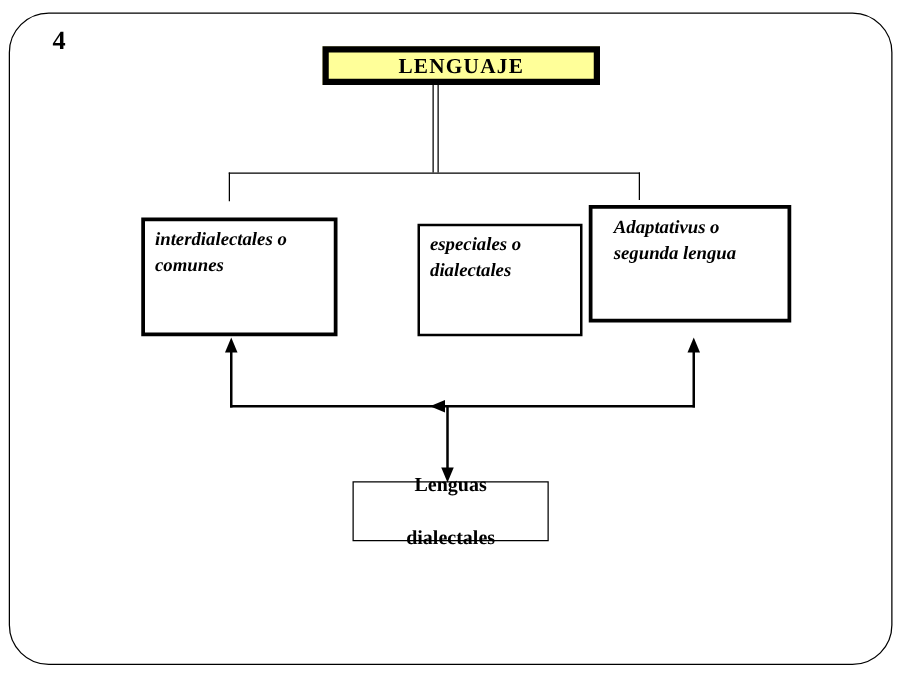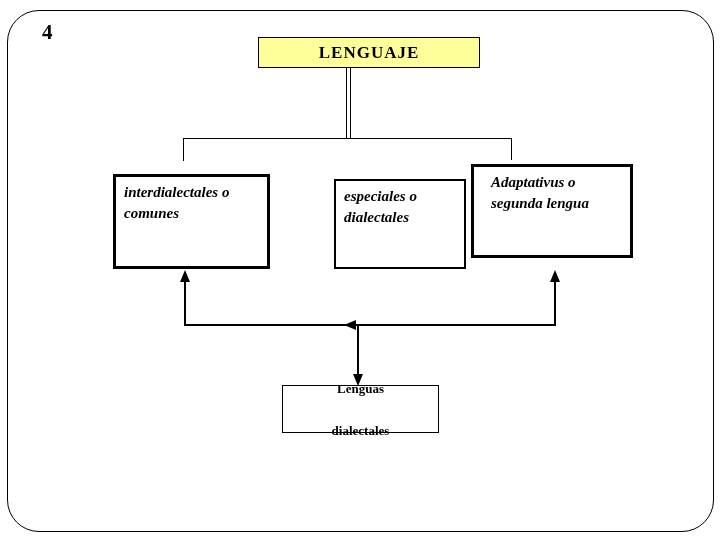--- a/index.html
+++ b/index.html
@@ -12,21 +12,21 @@
   .slide-frame{
     left:7px;top:10px;width:705px;height:520px;
     border:1px solid #000;border-radius:32px;background:#fff;
   }
   .page-number{
     left:42px;top:20px;font-size:21px;font-weight:bold;
   }
   
   .title-box{
     left:258px;top:37px;width:222px;height:31px;
-    border:1px solid #000000;box-sizing:border-box;
+    border:5px solid #000000;box-sizing:border-box;
     display:flex;align-items:center;justify-content:center;
     font-size:17px;font-weight:bold;letter-spacing:1px;
   }
   
   .line{background:#000;}
   
   .stem-a{left:346px;top:68px;width:1px;height:70px;}
   .stem-b{left:350px;top:68px;width:1px;height:70px;}
   
   .top-hline{left:183px;top:138px;width:329px;height:1px;}
@@ -50,21 +50,21 @@
   .arrow-up{border-left:5px solid transparent;border-right:5px solid transparent;border-bottom:12px solid #000;}
   .arrow-up-left{left:180px;top:270px;}
   .arrow-up-right{left:550px;top:270px;}
   .arrow-left{border-top:5px solid transparent;border-bottom:5px solid transparent;border-right:12px solid #000;left:344px;top:320px;}
   .arrow-down{border-left:5px solid transparent;border-right:5px solid transparent;border-top:12px solid #000;left:353px;top:374px;}
   
   .bottom-box{
     left:282px;top:385px;width:157px;height:48px;
     border:1px solid #000;box-sizing:border-box;
     display:flex;flex-direction:column;align-items:center;justify-content:center;
-    font-size:13px;font-weight:bold;line-height:21px;text-align:center;gap:21px;
+    font-size:16px;font-weight:bold;line-height:21px;text-align:center;gap:21px;
   }
 </style>
 </head>
 <body>
 
 <div class="abs slide-frame"></div>
 
 <div class="abs page-number">4</div>
 
 <div class="abs title-box" style="background:#FFFF99;">

